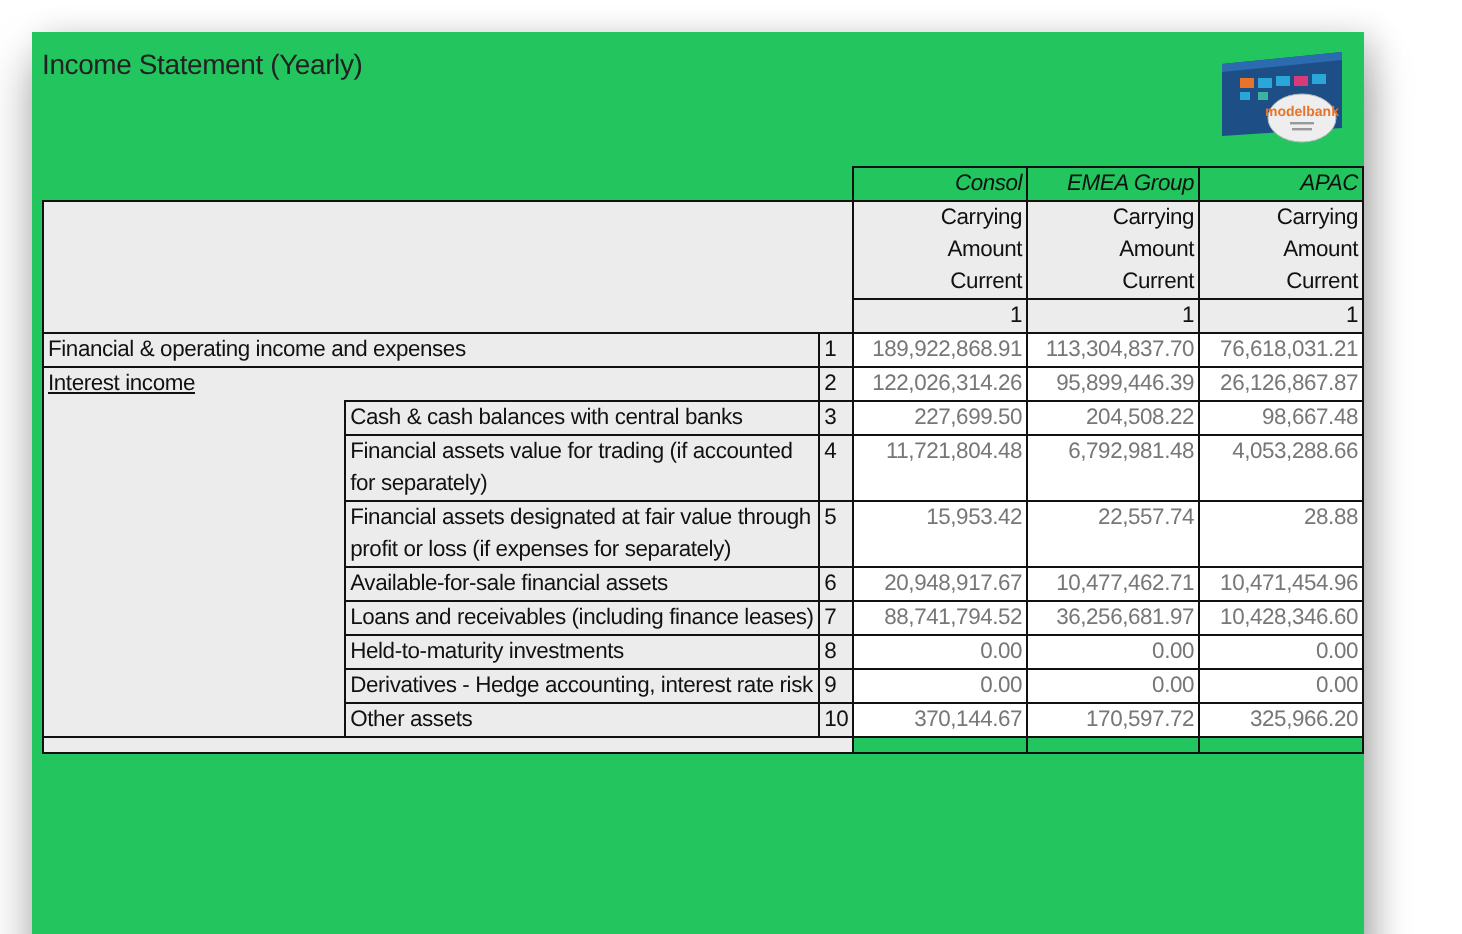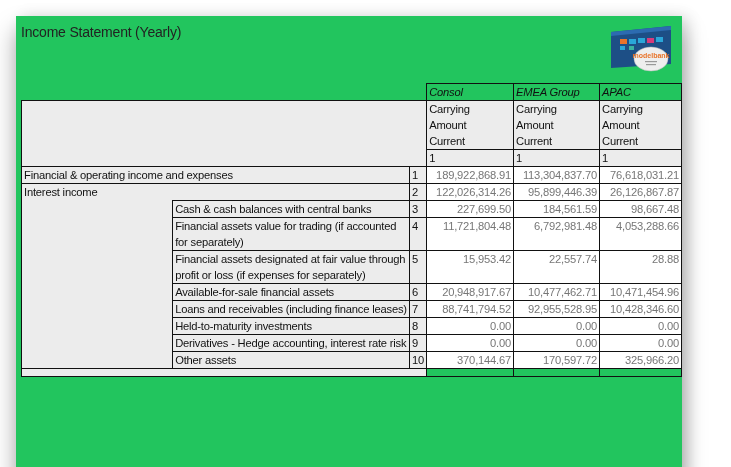--- a/index.html
+++ b/index.html
@@ -7,27 +7,27 @@
          font-family:"Liberation Sans", sans-serif; }
   .page { position:absolute; left:16px; top:16px; width:666px; height:464px;
           background:#22c55e; overflow:hidden;
           box-shadow: 0 14px 22px rgba(0,0,0,0.35), 6px 0 14px rgba(0,0,0,0.12); }
   .title { position:absolute; left:5px; top:8px; font-size:14px; color:#222; letter-spacing:-0.2px; }
   .logo { position:absolute; left:591px; top:8px; width:67px; height:49px; }
   table { position:absolute; left:5px; top:67px; border-collapse:collapse;
           table-layout:fixed; font-size:11.2px; color:#111; letter-spacing:-0.2px; }
   td { border:1px solid #111; padding:0 2px; vertical-align:top; line-height:16px; }
   .g { background:#ececec; }
-  .hdr { text-align:left; }
+  .hdr { text-align:right; }
   .ent { font-style:italic; }
   .num { text-align:right; color:#777; background:#fff;margin-top:29px; }
   .ln { padding-left:2px; }
   .blank { border:none; }
   .notop { border-top:none; }
-  .nobot { border-bottom:none; }
+  .nobot { border-bottom:none;text-decoration:underline; }
 </style>
 </head>
 <body>
 
 <div class="page">
   <div class="title">Income Statement (Yearly)</div>
 
   <svg class="logo" viewBox="0 0 67 49">
     <polygon points="4,8 64,2 64,40 4,44" fill="#1d4f86"></polygon>
     <polygon points="4,8 64,2 64,6 4,12" fill="#2c6bb0"></polygon>
@@ -99,21 +99,21 @@
       <td class="num">122,026,314.26</td>
       <td class="num">95,899,446.39</td>
       <td class="num">26,126,867.87</td>
     </tr>
 
     <tr>
       <td class="g notop" rowspan="8"></td>
       <td class="g">Cash &amp; cash balances with central banks</td>
       <td class="g ln">3</td>
       <td class="num">227,699.50</td>
-      <td class="num">184,561.59</td>
+      <td class="num">204,508.22</td>
       <td class="num">98,667.48</td>
     </tr>
 
     <tr>
       <td class="g">Financial assets value for trading (if accounted for separately)</td>
       <td class="g ln">4</td>
       <td class="num">11,721,804.48</td>
       <td class="num">6,792,981.48</td>
       <td class="num">4,053,288.66</td>
     </tr>
@@ -131,21 +131,21 @@
       <td class="g ln">6</td>
       <td class="num">20,948,917.67</td>
       <td class="num">10,477,462.71</td>
       <td class="num">10,471,454.96</td>
     </tr>
 
     <tr>
       <td class="g">Loans and receivables (including finance leases)</td>
       <td class="g ln">7</td>
       <td class="num">88,741,794.52</td>
-      <td class="num">92,955,528.95</td>
+      <td class="num">36,256,681.97</td>
       <td class="num">10,428,346.60</td>
     </tr>
 
     <tr>
       <td class="g">Held-to-maturity investments</td>
       <td class="g ln">8</td>
       <td class="num">0.00</td>
       <td class="num">0.00</td>
       <td class="num">0.00</td>
     </tr>

